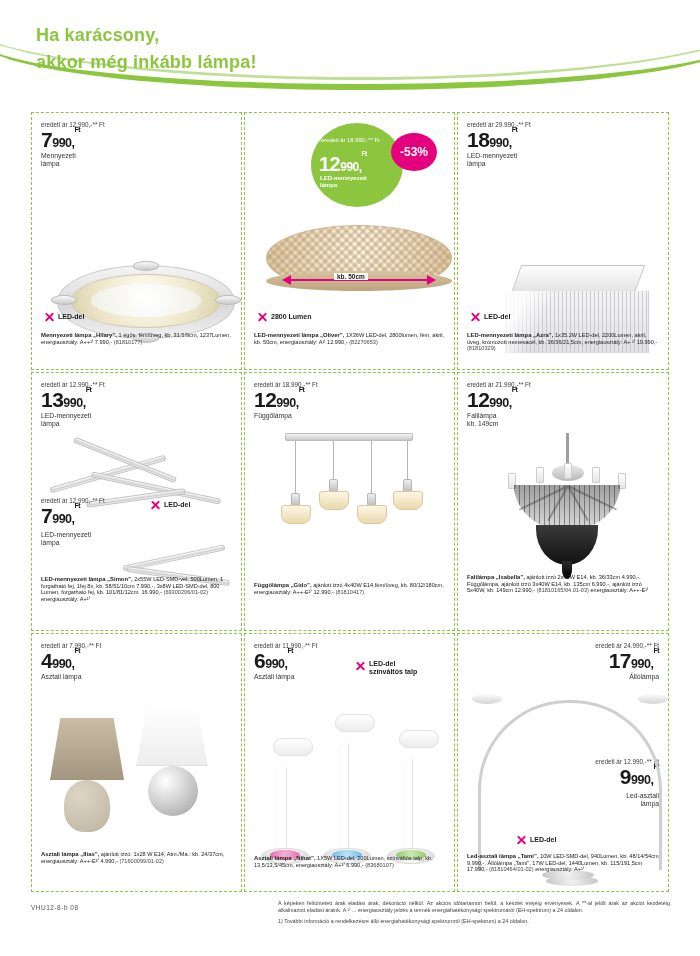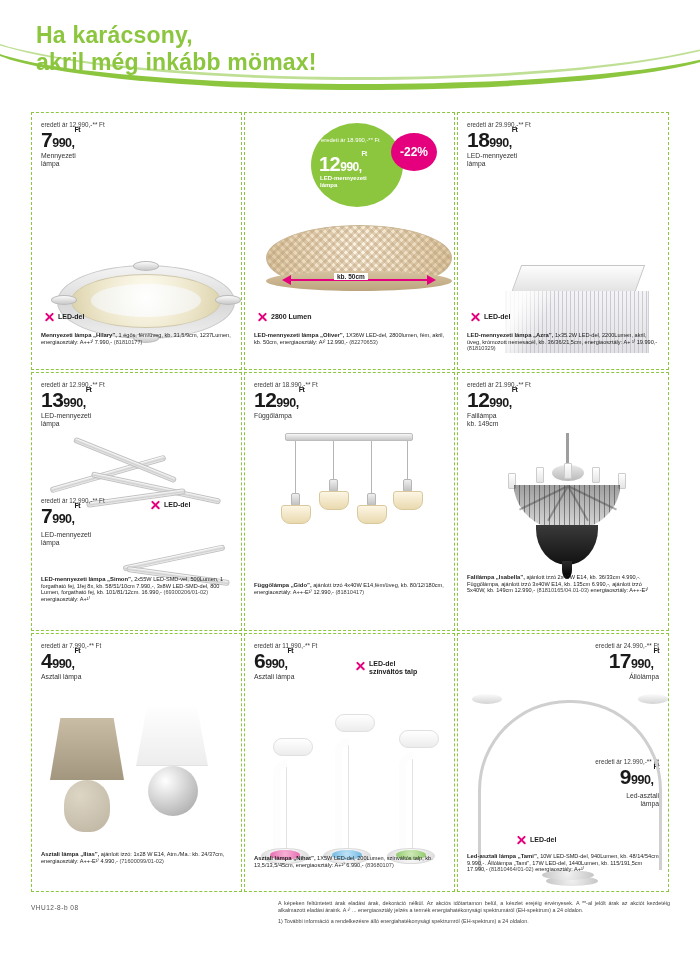--- a/index.html
+++ b/index.html
@@ -26,21 +26,21 @@
   }
   .header .wave2 {
     position:absolute; left:-40px; top:-70px; width:800px; height:150px;
     border-bottom-left-radius:55% 45%;
     border-bottom-right-radius:55% 45%;
     border-bottom:3px solid #8cc63f;
     opacity:.55;
   }
   .header h1 {
     position:absolute; left:36px; top:22px; margin:0;
-    font-size:23px; line-height:27px; font-weight:bold; color:#8cc63f;
+    font-size:18px; line-height:27px; font-weight:bold; color:#8cc63f;
     letter-spacing:.2px;
   }
   
   .grid {
     position:absolute; left:31px; top:112px; width:638px; height:780px;
   }
   .cell {
     position:absolute;
     border:1px dashed #8cc63f;
     background:#fff;
@@ -322,21 +322,21 @@
   .footer .right .fn { margin-top:4px; display:block; }
 </style>
 </head>
 <body>
 
 <div class="header">
   <div class="wave2"></div>
   <div class="wave"></div>
   <h1>
     <span>Ha karácsony,</span><br>
-    <span>akril még inkább mömax!</span>
+    <span>akkor még inkább lámpa!</span>
   </h1>
 </div>
 
 <div class="grid">
 
   <div class="cell c1">
     <div class="orig">eredeti ár 12.990,-** Ft</div>
     <div class="price-row">
       <span class="price">
         <span class="big">7</span><span class="small">990,</span><span class="suf">Ft</span>
@@ -370,21 +370,21 @@
 
   <div class="cell c2">
     <div class="greenblob">
       <div class="gb1">eredeti ár 18.990,-** Ft</div>
       <div class="gb2">
         <span class="big">12</span><span class="small">990,</span><span class="suf">Ft</span>
       </div>
       <div class="gb3" style="white-space:pre-line">LED-mennyezeti
 lámpa</div>
     </div>
-    <div class="pinkblob">-22%</div>
+    <div class="pinkblob">-53%</div>
 
     <div class="imgbox">
       <div class="c2lamp">
         <div class="body"></div>
         <div class="rim"></div>
       </div>
       <div class="measure">
         <div class="line"></div>
           <div class="la"></div>
           <div class="lb"></div>

